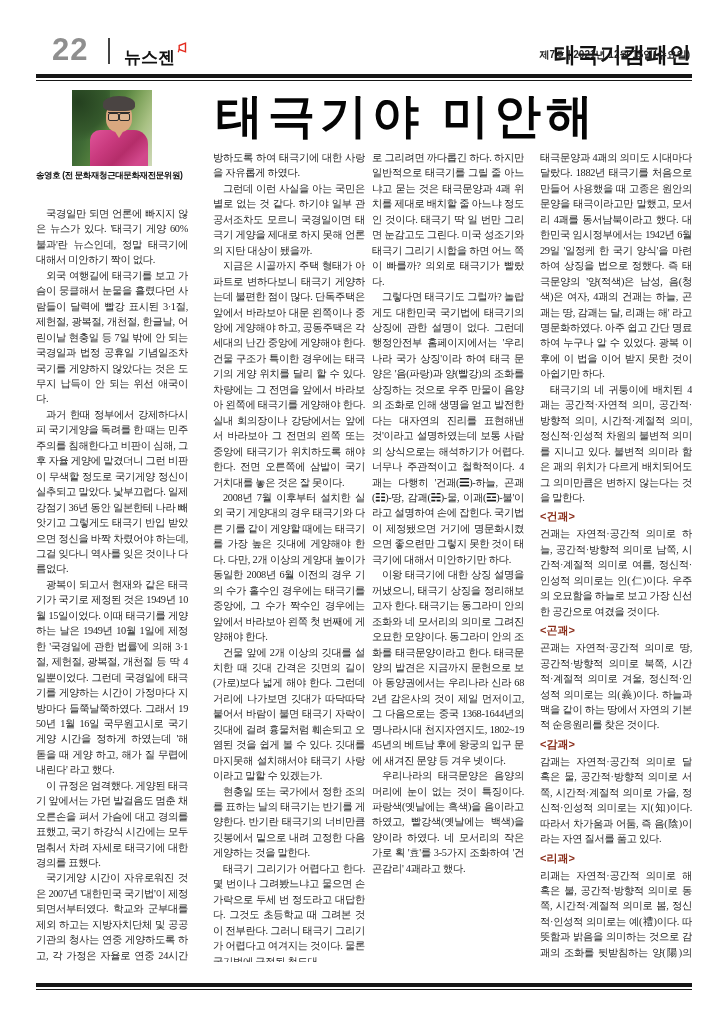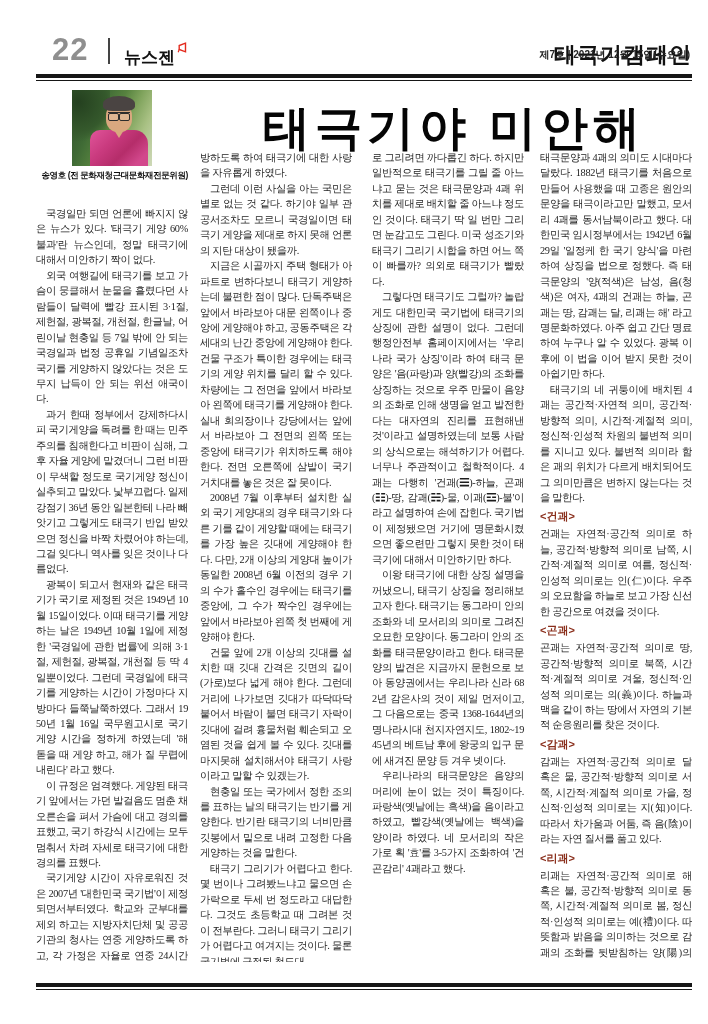--- a/index.html
+++ b/index.html
@@ -18,26 +18,26 @@
         letter-spacing:1px;}
   .issue-date{position:absolute;right:2px;top:18px;font-family:"Liberation Sans",sans-serif;
         font-size:10px;font-weight:bold;color:#222;}
   .rule-wrap{position:absolute;left:36px;right:16px;}
   .rule-wrap.top{top:74px;}
   .rule-wrap.bottom{top:983px;}
   .rule-thick{height:4px;background:#161616;}
   .rule-thin{height:1px;background:#161616;margin-top:2px;}
   
   .article{position:absolute;left:36px;top:90px;width:656px;height:874px;}
-  .headline{position:absolute;left:180px;right:0;top:0;height:56px;margin:12px;
+  .headline{position:absolute;left:180px;right:0;top:0;height:56px;margin:0;
       font-family:"Liberation Sans",sans-serif;font-size:47px;font-weight:800;color:#050505;
-      text-align:center;letter-spacing:5px;line-height:52px;white-space:nowrap;}
+      text-align:left;letter-spacing:5px;line-height:52px;white-space:nowrap;}
   .col{position:absolute;top:60px;width:152px;height:812px;overflow:hidden;}
   .col1{left:0;top:0;height:872px;}
-  .col2{left:164px;}
+  .col2{left:177px;}
   .col3{left:336px;}
   .col4{left:504px;}
   .coltext{text-align:justify;}
   .coltext p{margin:0;font-size:10.3px;line-height:15.45px;letter-spacing:-0.3px;
       text-indent:10px;color:#1d1d1d;word-break:break-all;}
   .coltext p.cont{text-indent:0;}
   .coltext h3.kicker{margin:4px 0 2px 0;font-size:11px;line-height:15px;color:#8a2f1c;
       font-family:"Liberation Sans",sans-serif;font-weight:800;text-indent:0;letter-spacing:0;}
   .col1 .coltext{margin-top:24px;}
   
@@ -51,21 +51,21 @@
      background:#4a4442;}
   .photo .glasses{position:absolute;left:36px;top:22px;width:22px;height:7px;
      border-top:1px solid #2c2c2c;}
   .photo .glasses:before,.photo .glasses:after{content:"";position:absolute;top:0;width:9px;height:6px;
      border:1px solid #2c2c2c;border-radius:2px;background:rgba(255,255,255,0.15);}
   .photo .glasses:before{left:0;} .photo .glasses:after{right:0;}
   .photo .shirt{position:absolute;left:18px;top:40px;width:58px;height:36px;border-radius:10px 14px 0 0;
      background:linear-gradient(135deg,#e0559a 0%,#c93a7e 35%,#b52d6a 60%,#d2488c 85%);}
   .photo .collar{position:absolute;left:42px;top:40px;width:10px;height:8px;background:#d9a87f;
      clip-path:polygon(0 0,100% 0,50% 100%);}
-  .caption{margin:4px auto 0 auto;width:100%;text-align:right;
+  .caption{margin:4px auto 0 auto;width:100%;text-align:left;
      font-family:"Liberation Sans",sans-serif;font-size:8.5px;font-weight:bold;color:#111;
      letter-spacing:-0.4px;}
 </style>
 </head>
 <body>
 
 <div class="page">
 
   <header class="masthead">
     <div class="pagenum">22</div>

